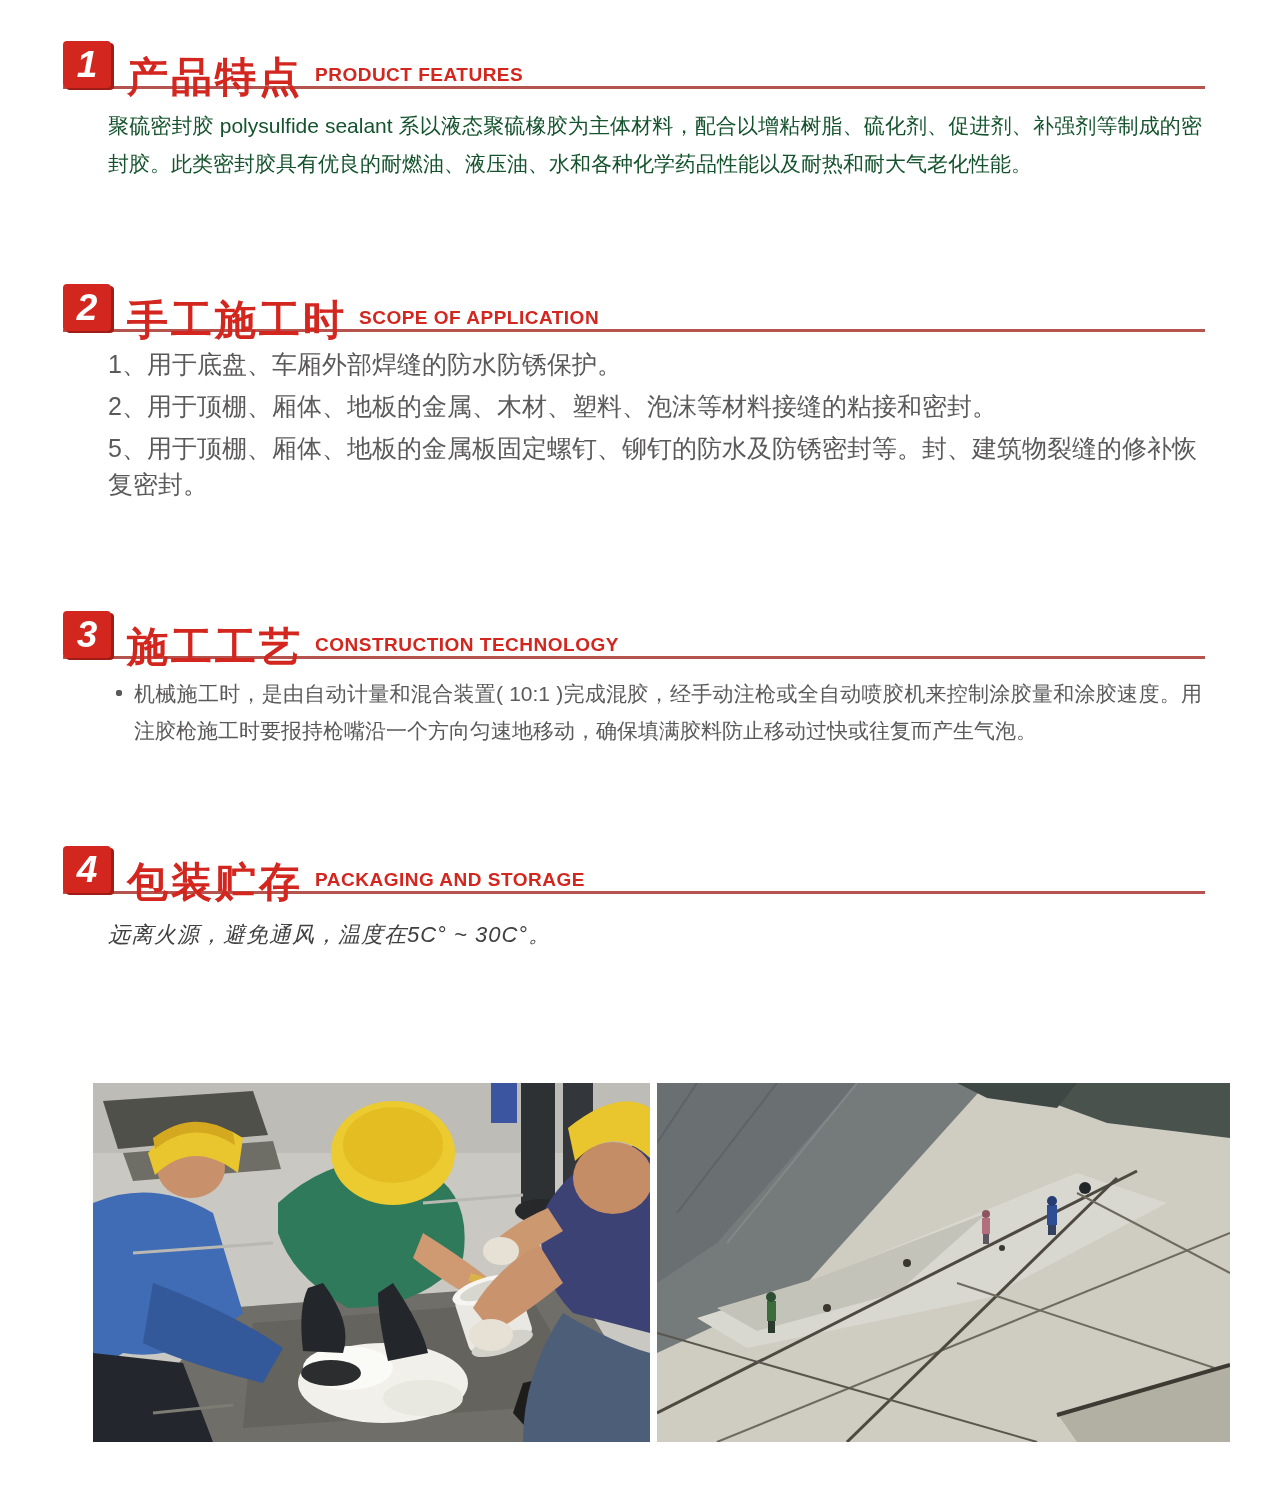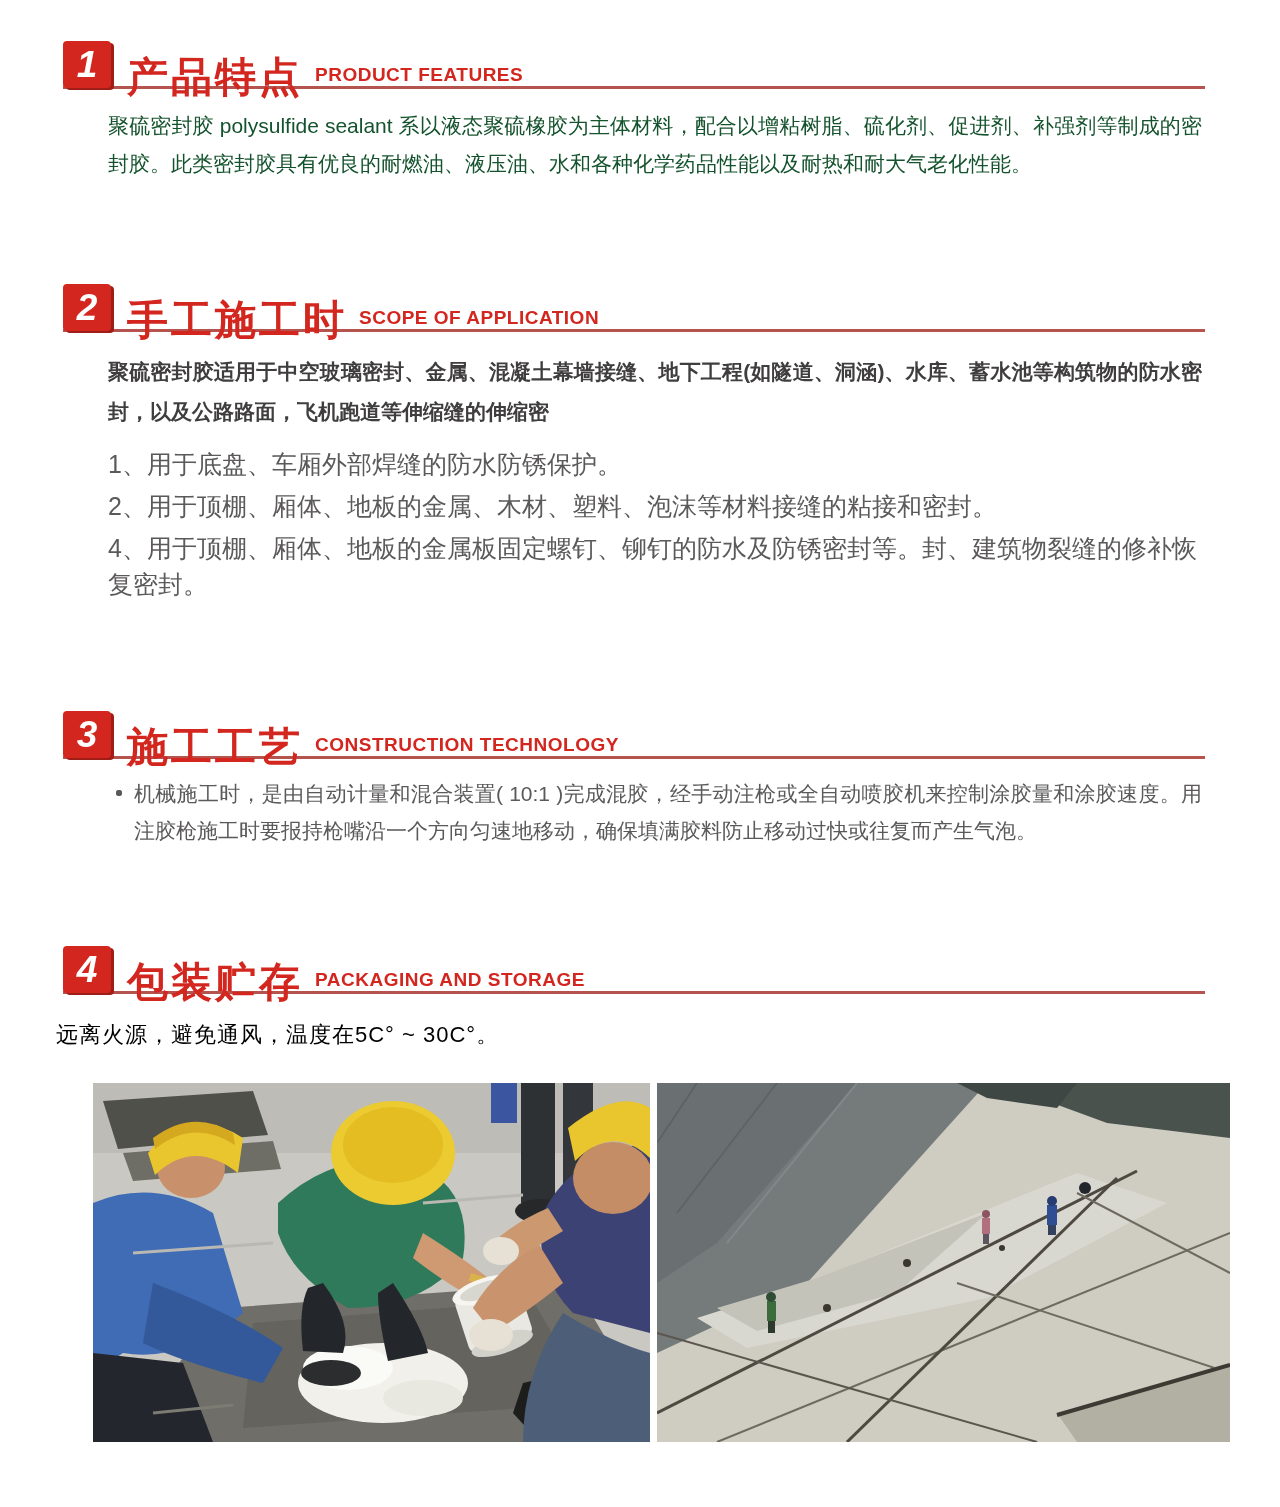--- a/index.html
+++ b/index.html
@@ -42,22 +42,22 @@
   .bullet-list{margin:16px 78px 0 116px;}
   .bullet-item{
     position:relative;padding-left:18px;
     font-size:21px;line-height:37px;color:#5b5959;margin-top:6px;text-align:justify;
   }
   .bullet-dot{
     position:absolute;left:0;top:15px;width:6px;height:6px;border-radius:50%;
     background:#5b5959;
   }
   .note{
-    margin:26px 78px 0 56px;
-    font-size:22px;color:#000000;letter-spacing:1px;
+    margin:26px 78px 0 108px;
+    font-size:22px;color:#404040;letter-spacing:1px;font-style:italic;
   }
   
   #sec1{padding-top:36px;}
   #sec2 .sec-header{margin-top:96px;}
   #sec3 .sec-header{margin-top:104px;}
   #sec4 .sec-header{margin-top:92px;}
   
   .photo-row{
     position:absolute;left:93px;top:1083px;width:1137px;height:359px;
     display:flex;gap:7px;
@@ -77,25 +77,24 @@
     </div>
     <p class="para">聚硫密封胶 polysulfide sealant 系以液态聚硫橡胶为主体材料，配合以增粘树脂、硫化剂、促进剂、补强剂等制成的密封胶。此类密封胶具有优良的耐燃油、液压油、水和各种化学药品性能以及耐热和耐大气老化性能。</p>
   </section>
 
   <section id="sec2">
     <div class="sec-header">
       <div class="badge">2</div>
       <div class="title-zh">手工施工时</div>
       <div class="title-en">SCOPE OF APPLICATION</div>
     </div>
-    <p class="lead">聚硫密封胶适用于中空玻璃密封、金属、混凝土幕墙接缝、地下工程(如隧道、洞涵)、水库、蓄水池等构筑物的防水密封，以及公路路面，飞机跑道等伸缩缝的伸缩密</p>
     <div class="num-list">
       <div class="num-item">1、用于底盘、车厢外部焊缝的防水防锈保护。</div>
       <div class="num-item">2、用于顶棚、厢体、地板的金属、木材、塑料、泡沫等材料接缝的粘接和密封。</div>
-      <div class="num-item">4、用于顶棚、厢体、地板的金属板固定螺钉、铆钉的防水及防锈密封等。封、建筑物裂缝的修补恢复密封。</div>
+      <div class="num-item">5、用于顶棚、厢体、地板的金属板固定螺钉、铆钉的防水及防锈密封等。封、建筑物裂缝的修补恢复密封。</div>
     </div>
   </section>
 
   <section id="sec3">
     <div class="sec-header">
       <div class="badge">3</div>
       <div class="title-zh">施工工艺</div>
       <div class="title-en">CONSTRUCTION TECHNOLOGY</div>
     </div>
     <div class="bullet-list">

